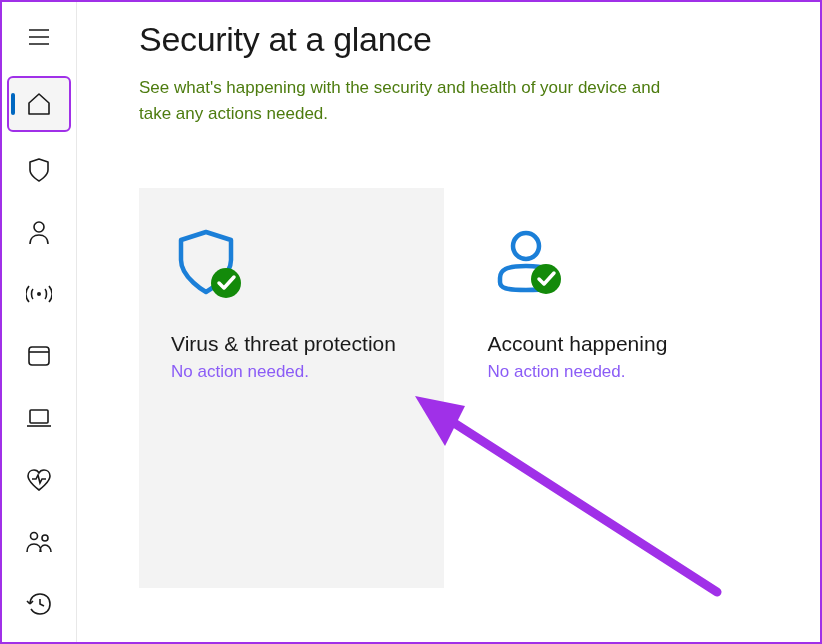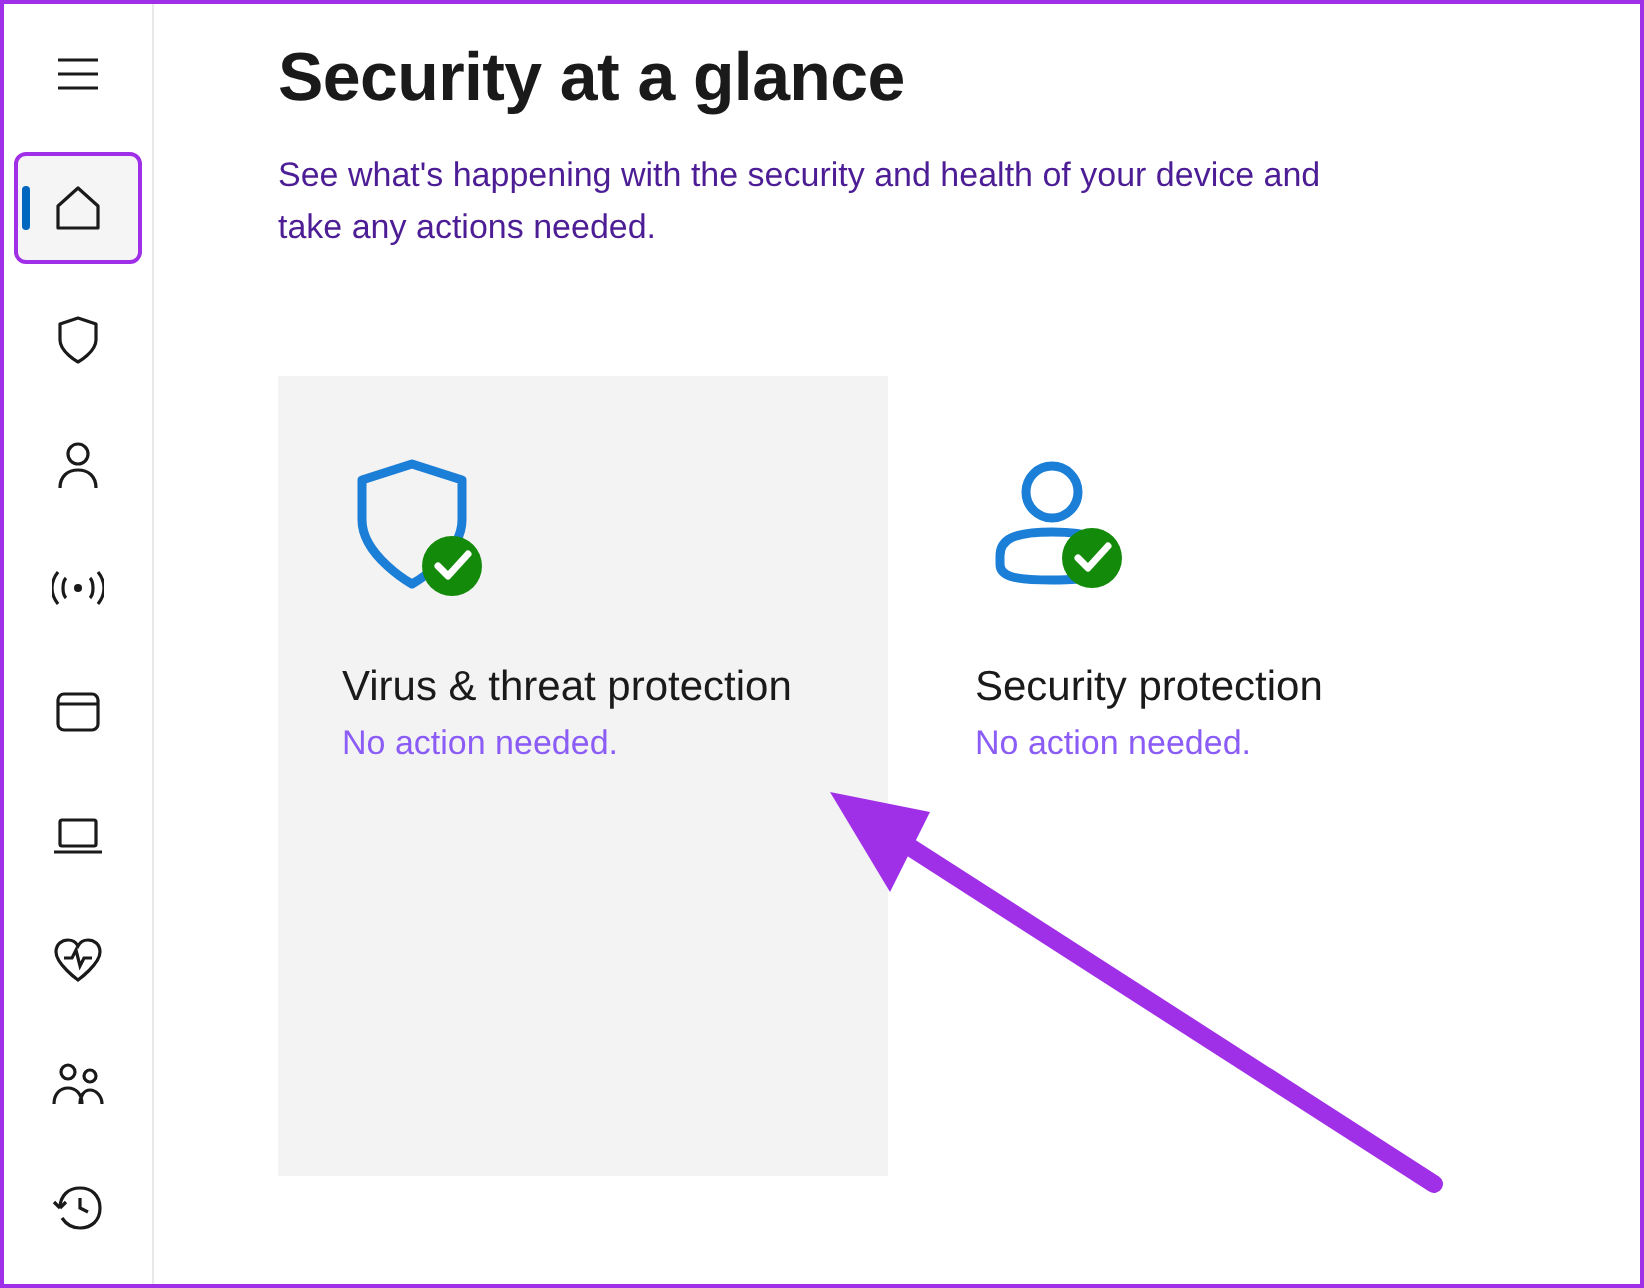--- a/index.html
+++ b/index.html
@@ -62,28 +62,28 @@
       position: absolute;
       left: 75px;
       top: 0;
       right: 0;
       bottom: 0;
       padding: 18px 60px 0 62px;
       background: #fff;
     }
     .page-title {
       font-size: 34px;
-      font-weight: 700;
+      font-weight: 400;
       color: #1a1a1a;
       margin-bottom: 16px;
       letter-spacing: -0.3px;
     }
     .page-subtitle {
       font-size: 17px;
-      color: #4c1d95;
+      color: #4d7c0f;
       line-height: 1.55;
       max-width: 540px;
       margin-bottom: 60px;
     }
     .cards {
       display: flex;
       gap: 12px;
     }
     .card {
       width: 348px;
@@ -221,21 +221,21 @@
 
     <div class="card">
       <div class="card-icon">
         <svg width="78" height="78" viewBox="0 0 78 78">
           <circle cx="38" cy="20" r="13" stroke="#1b7fd8" stroke-width="4.5" fill="none"></circle>
           <path d="M12 52 C12 44 18 40 38 40 C58 40 64 44 64 52 L64 56 C64 62 58 64 38 64 C18 64 12 62 12 56 Z" stroke="#1b7fd8" stroke-width="4.5" fill="none"></path>
           <circle cx="58" cy="53" r="15" fill="#138a0a"></circle>
           <path d="M51 53 L56 58 L66 47" stroke="#fff" stroke-width="3.5" fill="none" stroke-linecap="round" stroke-linejoin="round"></path>
         </svg>
       </div>
-      <div class="card-title">Security protection</div>
+      <div class="card-title">Account happening</div>
       <div class="card-status">No action needed.</div>
     </div>
   </div>
 
   <svg class="arrow-annotation" width="330" height="230" viewBox="0 0 330 230">
     <path d="M310 210 L30 30" stroke="#a030e8" stroke-width="9" stroke-linecap="round"></path>
     <path d="M8 14 L58 24 L38 64 Z" fill="#a030e8"></path>
   </svg>
 </div>
 

